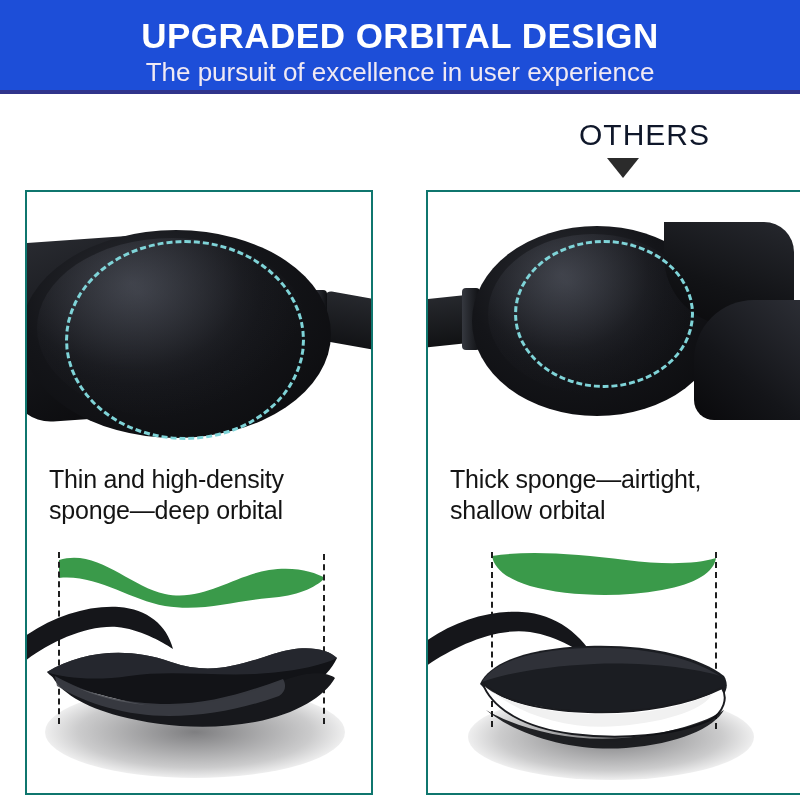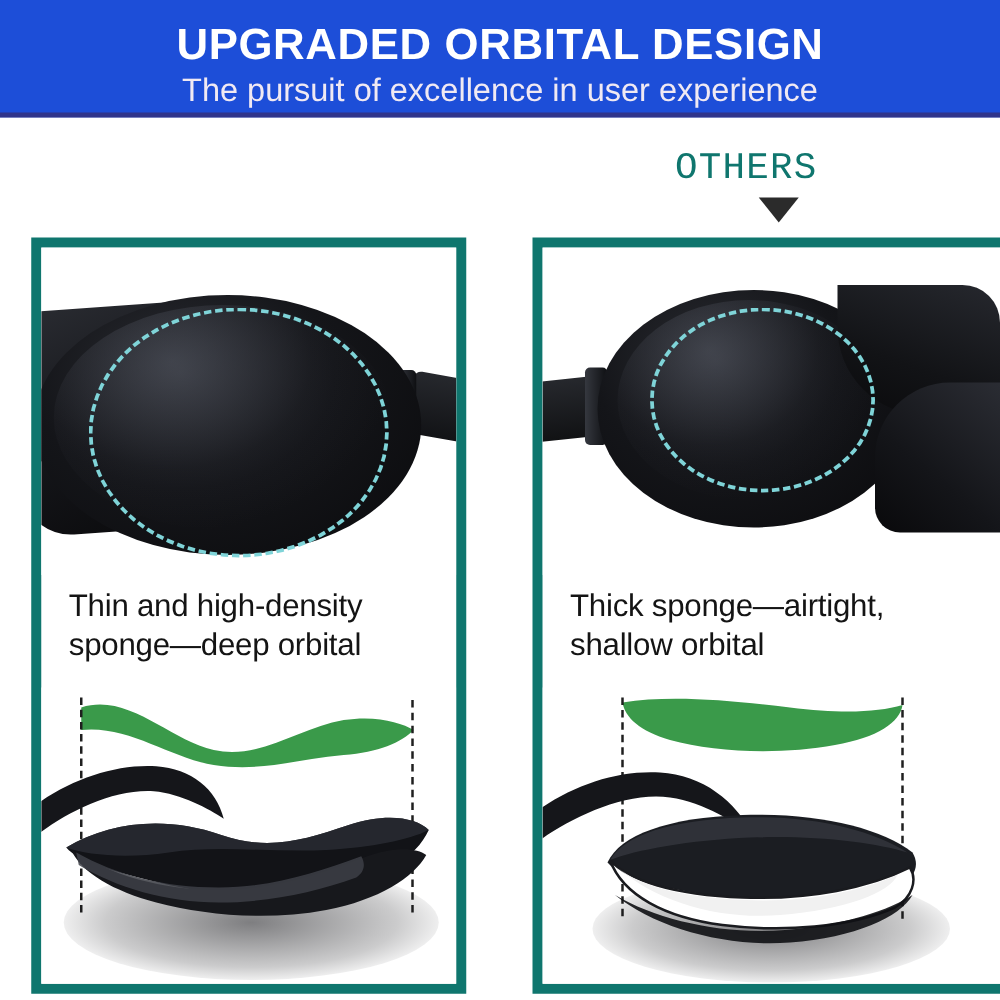--- a/index.html
+++ b/index.html
@@ -70,44 +70,44 @@
     opacity: 0.55;
   }
 
   
   .others-label {
     position: absolute;
     left: 540;
     top: 118px;
     width: 170px;
     left: 540px;
-    text-align: left;
-    color: #0f766e;
-    font-family: Liberation Mono, monospace;
+    text-align: right;
+    color: #0f172a;
+    font-family: Liberation Sans, sans-serif;
     font-size: 30px;
     letter-spacing: 1px;
     line-height: 34px;
     white-space: nowrap;
   }
   .others-arrow {
     position: absolute;
     left: 607px;
     top: 158px;
     width: 0;
     height: 0;
     border-left: 16px solid transparent;
     border-right: 16px solid transparent;
     border-top: 20px solid #2b2b2b;
   }
 
   
   .panel {
     position: absolute;
     box-sizing: border-box;
-    border: 8px solid #0f766e;
+    border: 2px solid #0f766e;
     background: #ffffff;
     overflow: hidden;
   }
   .panel-left  { left: 25px;  top: 190px; width: 348px; height: 605px; }
   .panel-right { left: 426px; top: 190px; width: 400px; height: 605px; }
 
   
   .photo {
     position: absolute;
     left: 0;

